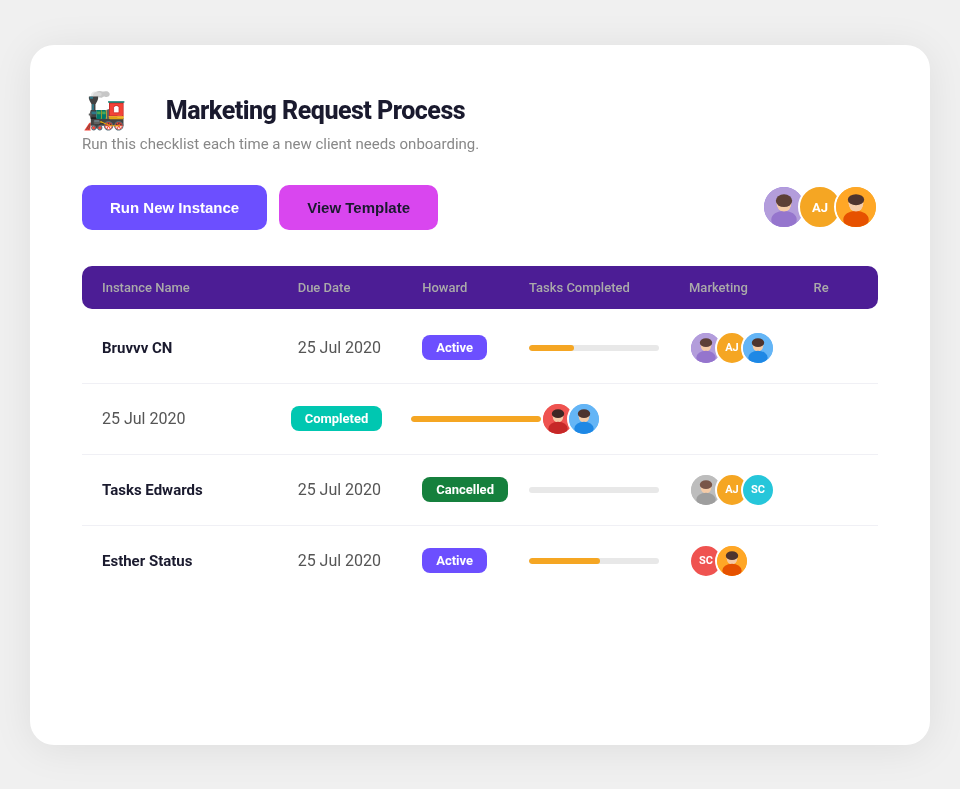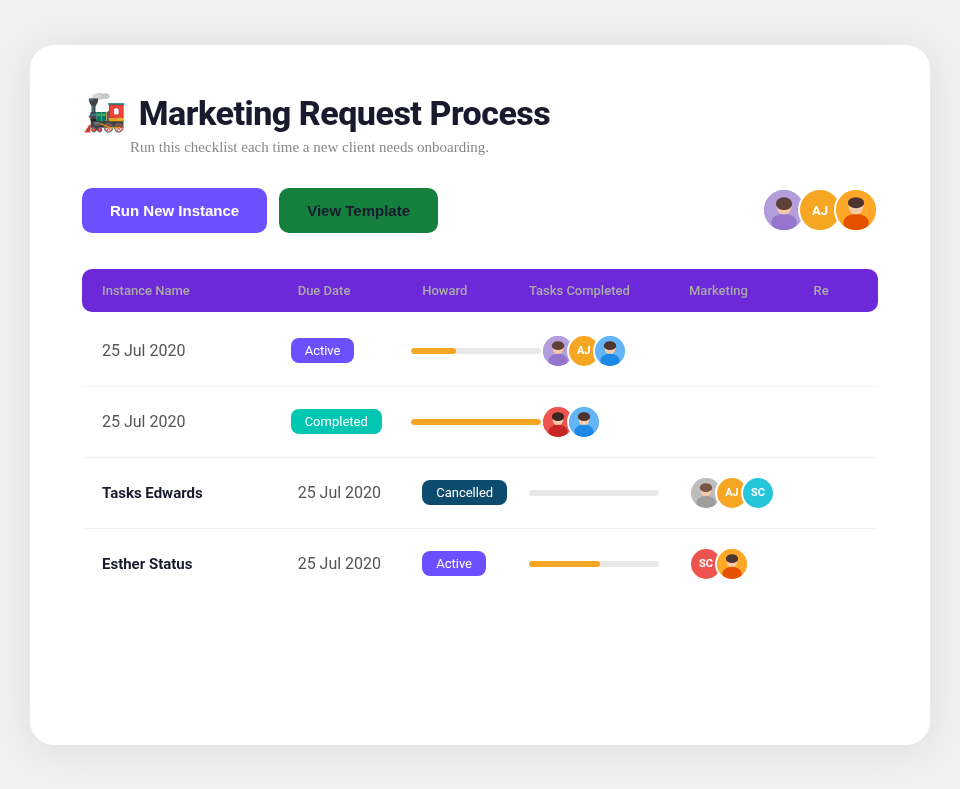--- a/index.html
+++ b/index.html
@@ -30,30 +30,29 @@
       display: flex;
       align-items: center;
       gap: 12px;
       margin-bottom: 6px;
     }
     .title-emoji {
       font-size: 36px;
       line-height: 1;
     }
     .title-text {
-      font-size: 34px;
+      font-size: 25px;
       font-weight: 800;
       color: #1a1a2e;
       letter-spacing: -0.5px;
+      margin-left: 27px;
     }
     .subtitle {
       font-size: 15px;
       color: #888;
-      margin-left: 48px;
-      font-family: Liberation Serif, serif;
     }
     .toolbar {
       display: flex;
       align-items: center;
       justify-content: space-between;
       margin-bottom: 36px;
     }
     .toolbar-left {
       display: flex;
       gap: 12px;
@@ -64,21 +63,21 @@
       color: #fff;
       border: none;
       border-radius: 10px;
       padding: 14px 28px;
       font-size: 15px;
       font-weight: 700;
       cursor: pointer;
       white-space: nowrap;
     }
     .btn-secondary {
-      background: #15803d;
+      background: #d946ef;
       color: #1a1a2e;
       border: none;
       border-radius: 10px;
       padding: 14px 28px;
       font-size: 15px;
       font-weight: 600;
       cursor: pointer;
       white-space: nowrap;
     }
     .toolbar-avatars {
@@ -102,21 +101,21 @@
     .avatar:first-child { margin-left: 0; }
     .av-yellow { background: #f5a623; }
 
     
     .table-wrapper {
       width: 100%;
     }
     .table-header {
       display: grid;
       grid-template-columns: 2.2fr 1.4fr 1.2fr 1.8fr 1.4fr 0.5fr;
-      background: #6d28d9;
+      background: #4c1d95;
       border-radius: 10px;
       padding: 14px 20px;
       margin-bottom: 4px;
     }
     .col-header {
       font-size: 13px;
       color: #aaa;
       font-weight: 500;
     }
     .table-row {
@@ -134,26 +133,26 @@
     }
     .due-date {
       font-size: 16px;
       color: #555;
     }
     .status-badge {
       display: inline-block;
       padding: 5px 14px;
       border-radius: 8px;
       font-size: 13px;
-      font-weight: 400;
+      font-weight: 700;
       color: #fff;
     }
     .status-active { background: #6c4fff; }
     .status-completed { background: #00c7b1; text-align: center; }
-    .status-cancelled { background: #0c4a6e; }
+    .status-cancelled { background: #15803d; }
 
     
     .progress-bar-wrap {
       width: 130px;
       height: 6px;
       background: #e8e8e8;
       border-radius: 3px;
       overflow: hidden;
     }
     .progress-bar-fill {
@@ -240,20 +239,21 @@
     <div class="table-header">
       <span class="col-header">Instance Name</span>
       <span class="col-header">Due Date</span>
       <span class="col-header">Howard</span>
       <span class="col-header">Tasks Completed</span>
       <span class="col-header">Marketing</span>
       <span class="col-header">Re</span>
     </div>
 
     <div class="table-row">
+      <span class="instance-name">Bruvvv CN</span>
       <span class="due-date">25 Jul 2020</span>
       <span>
         <span class="status-badge status-active">Active</span>
       </span>
       <div>
         <div class="progress-bar-wrap">
           <div class="progress-bar-fill" style="width: 35%"></div>
         </div>
       </div>
       <div class="row-avatars">

